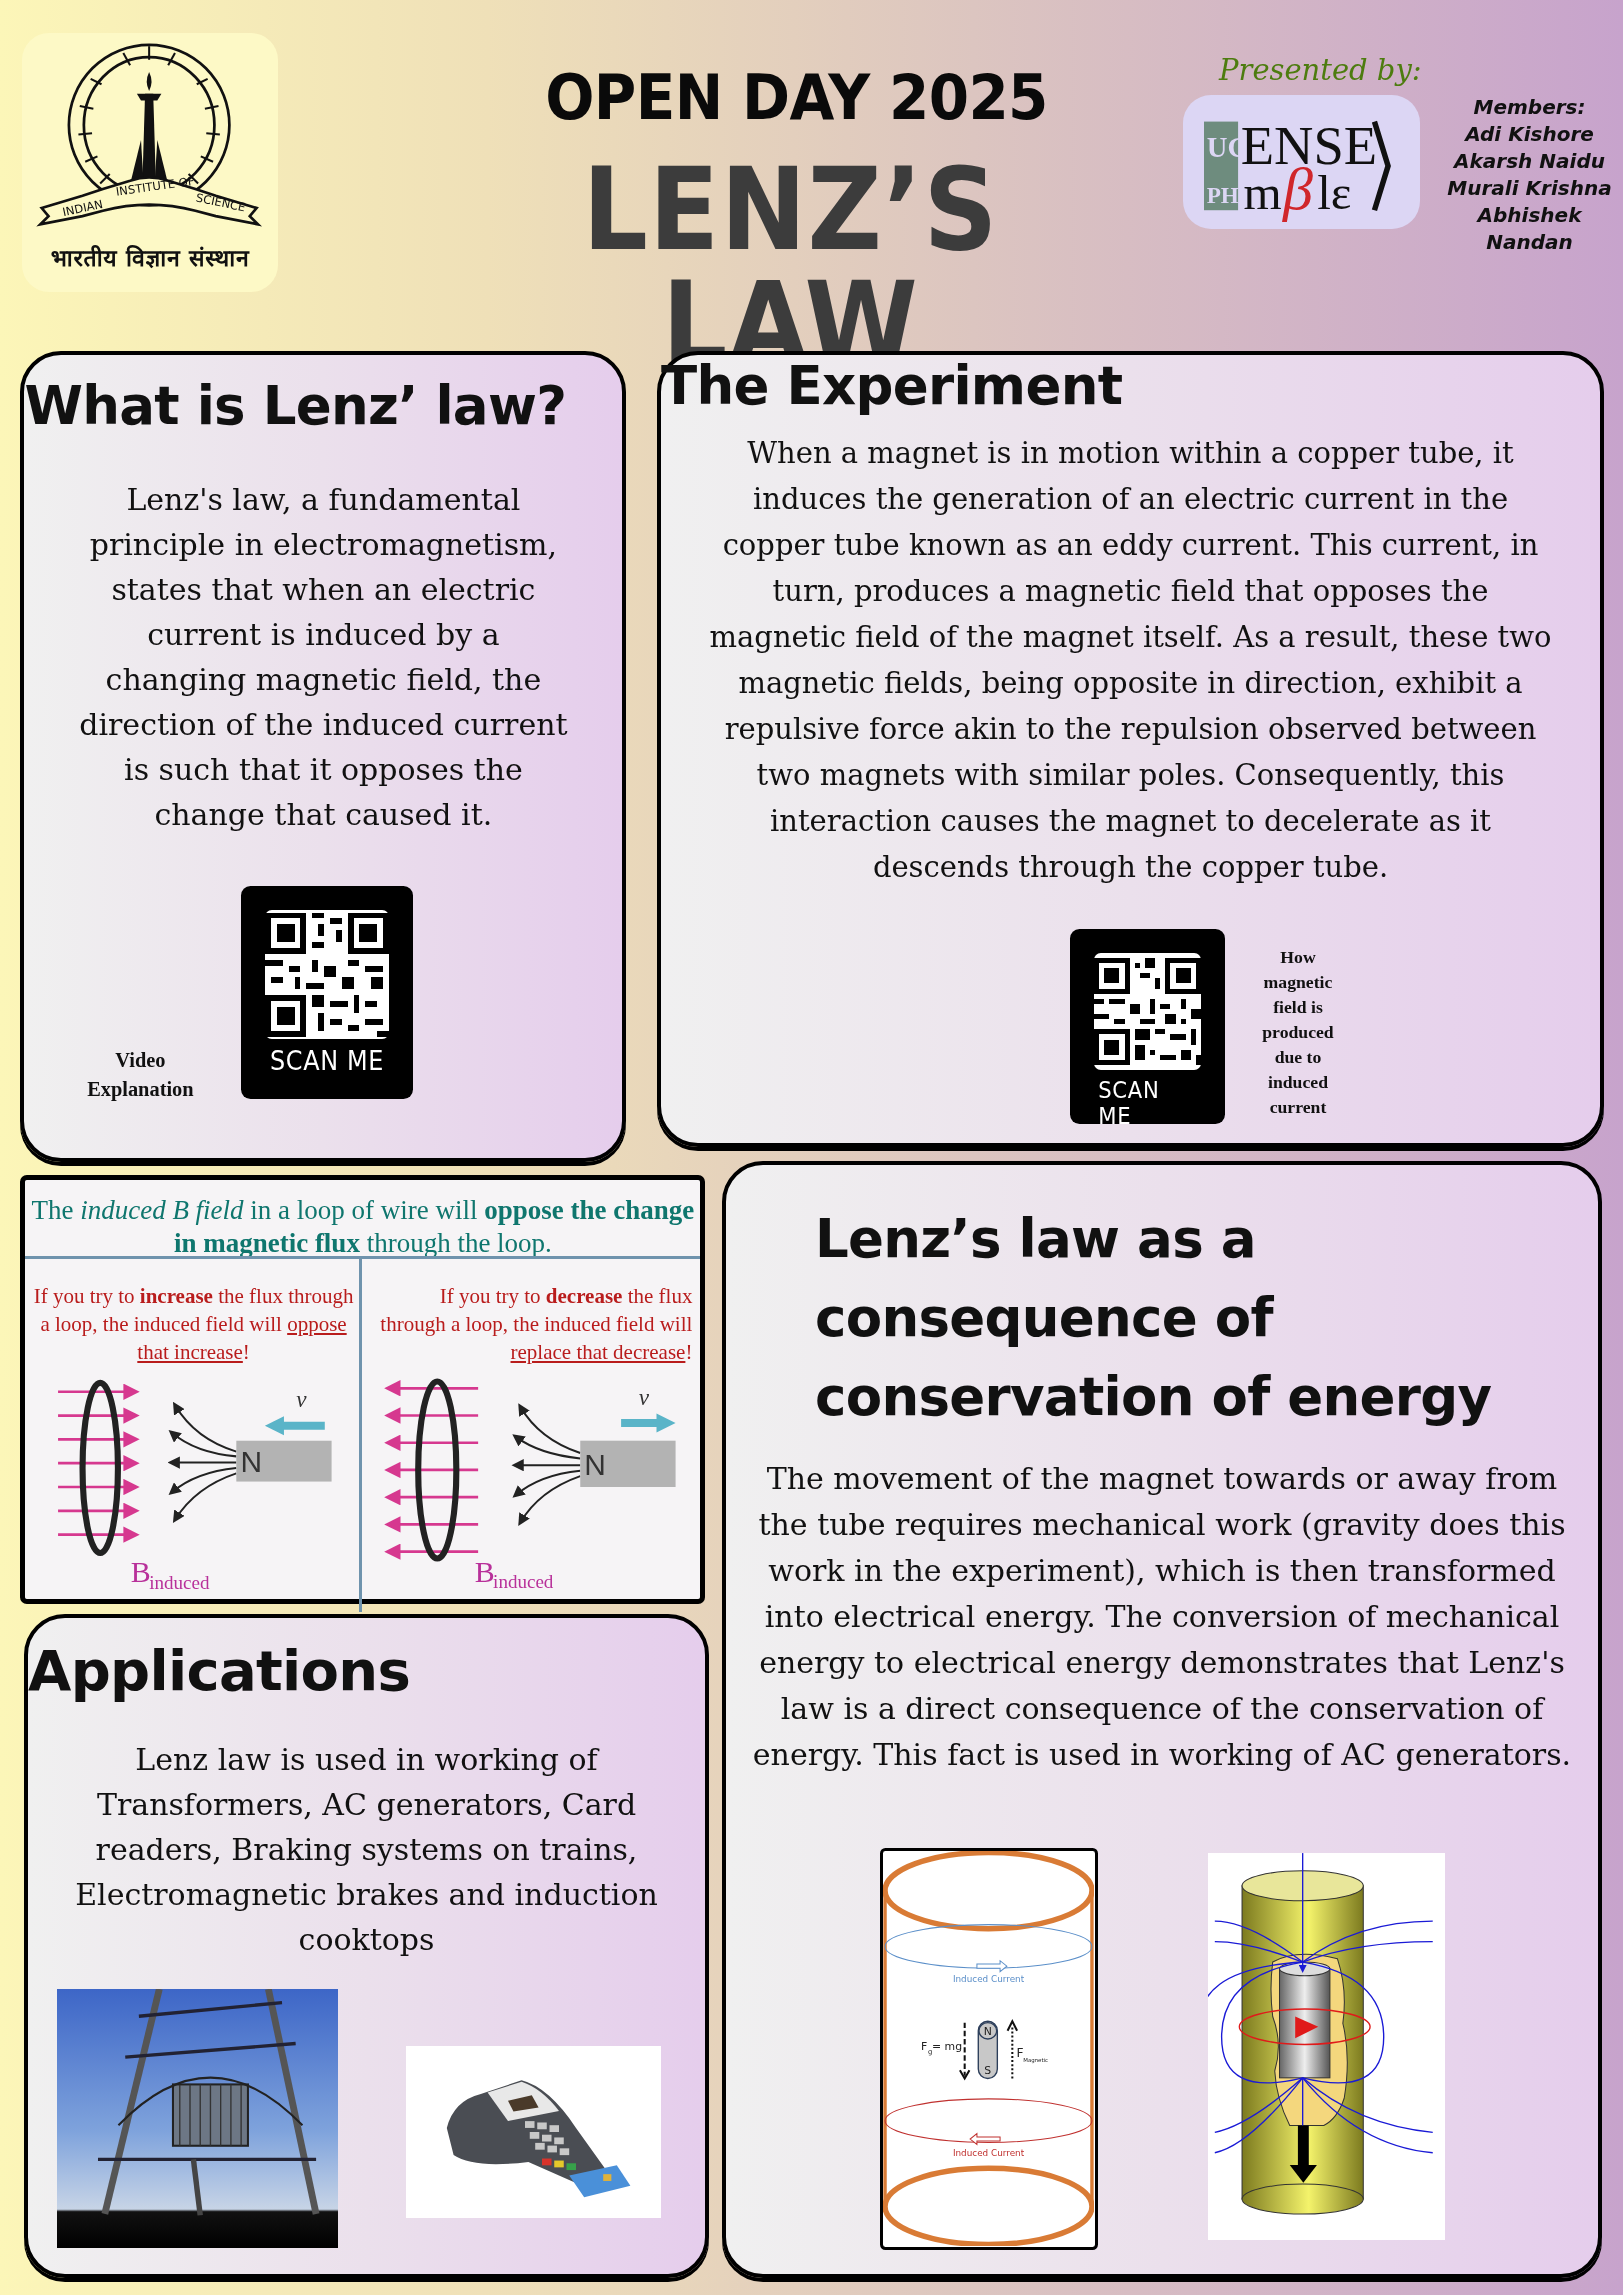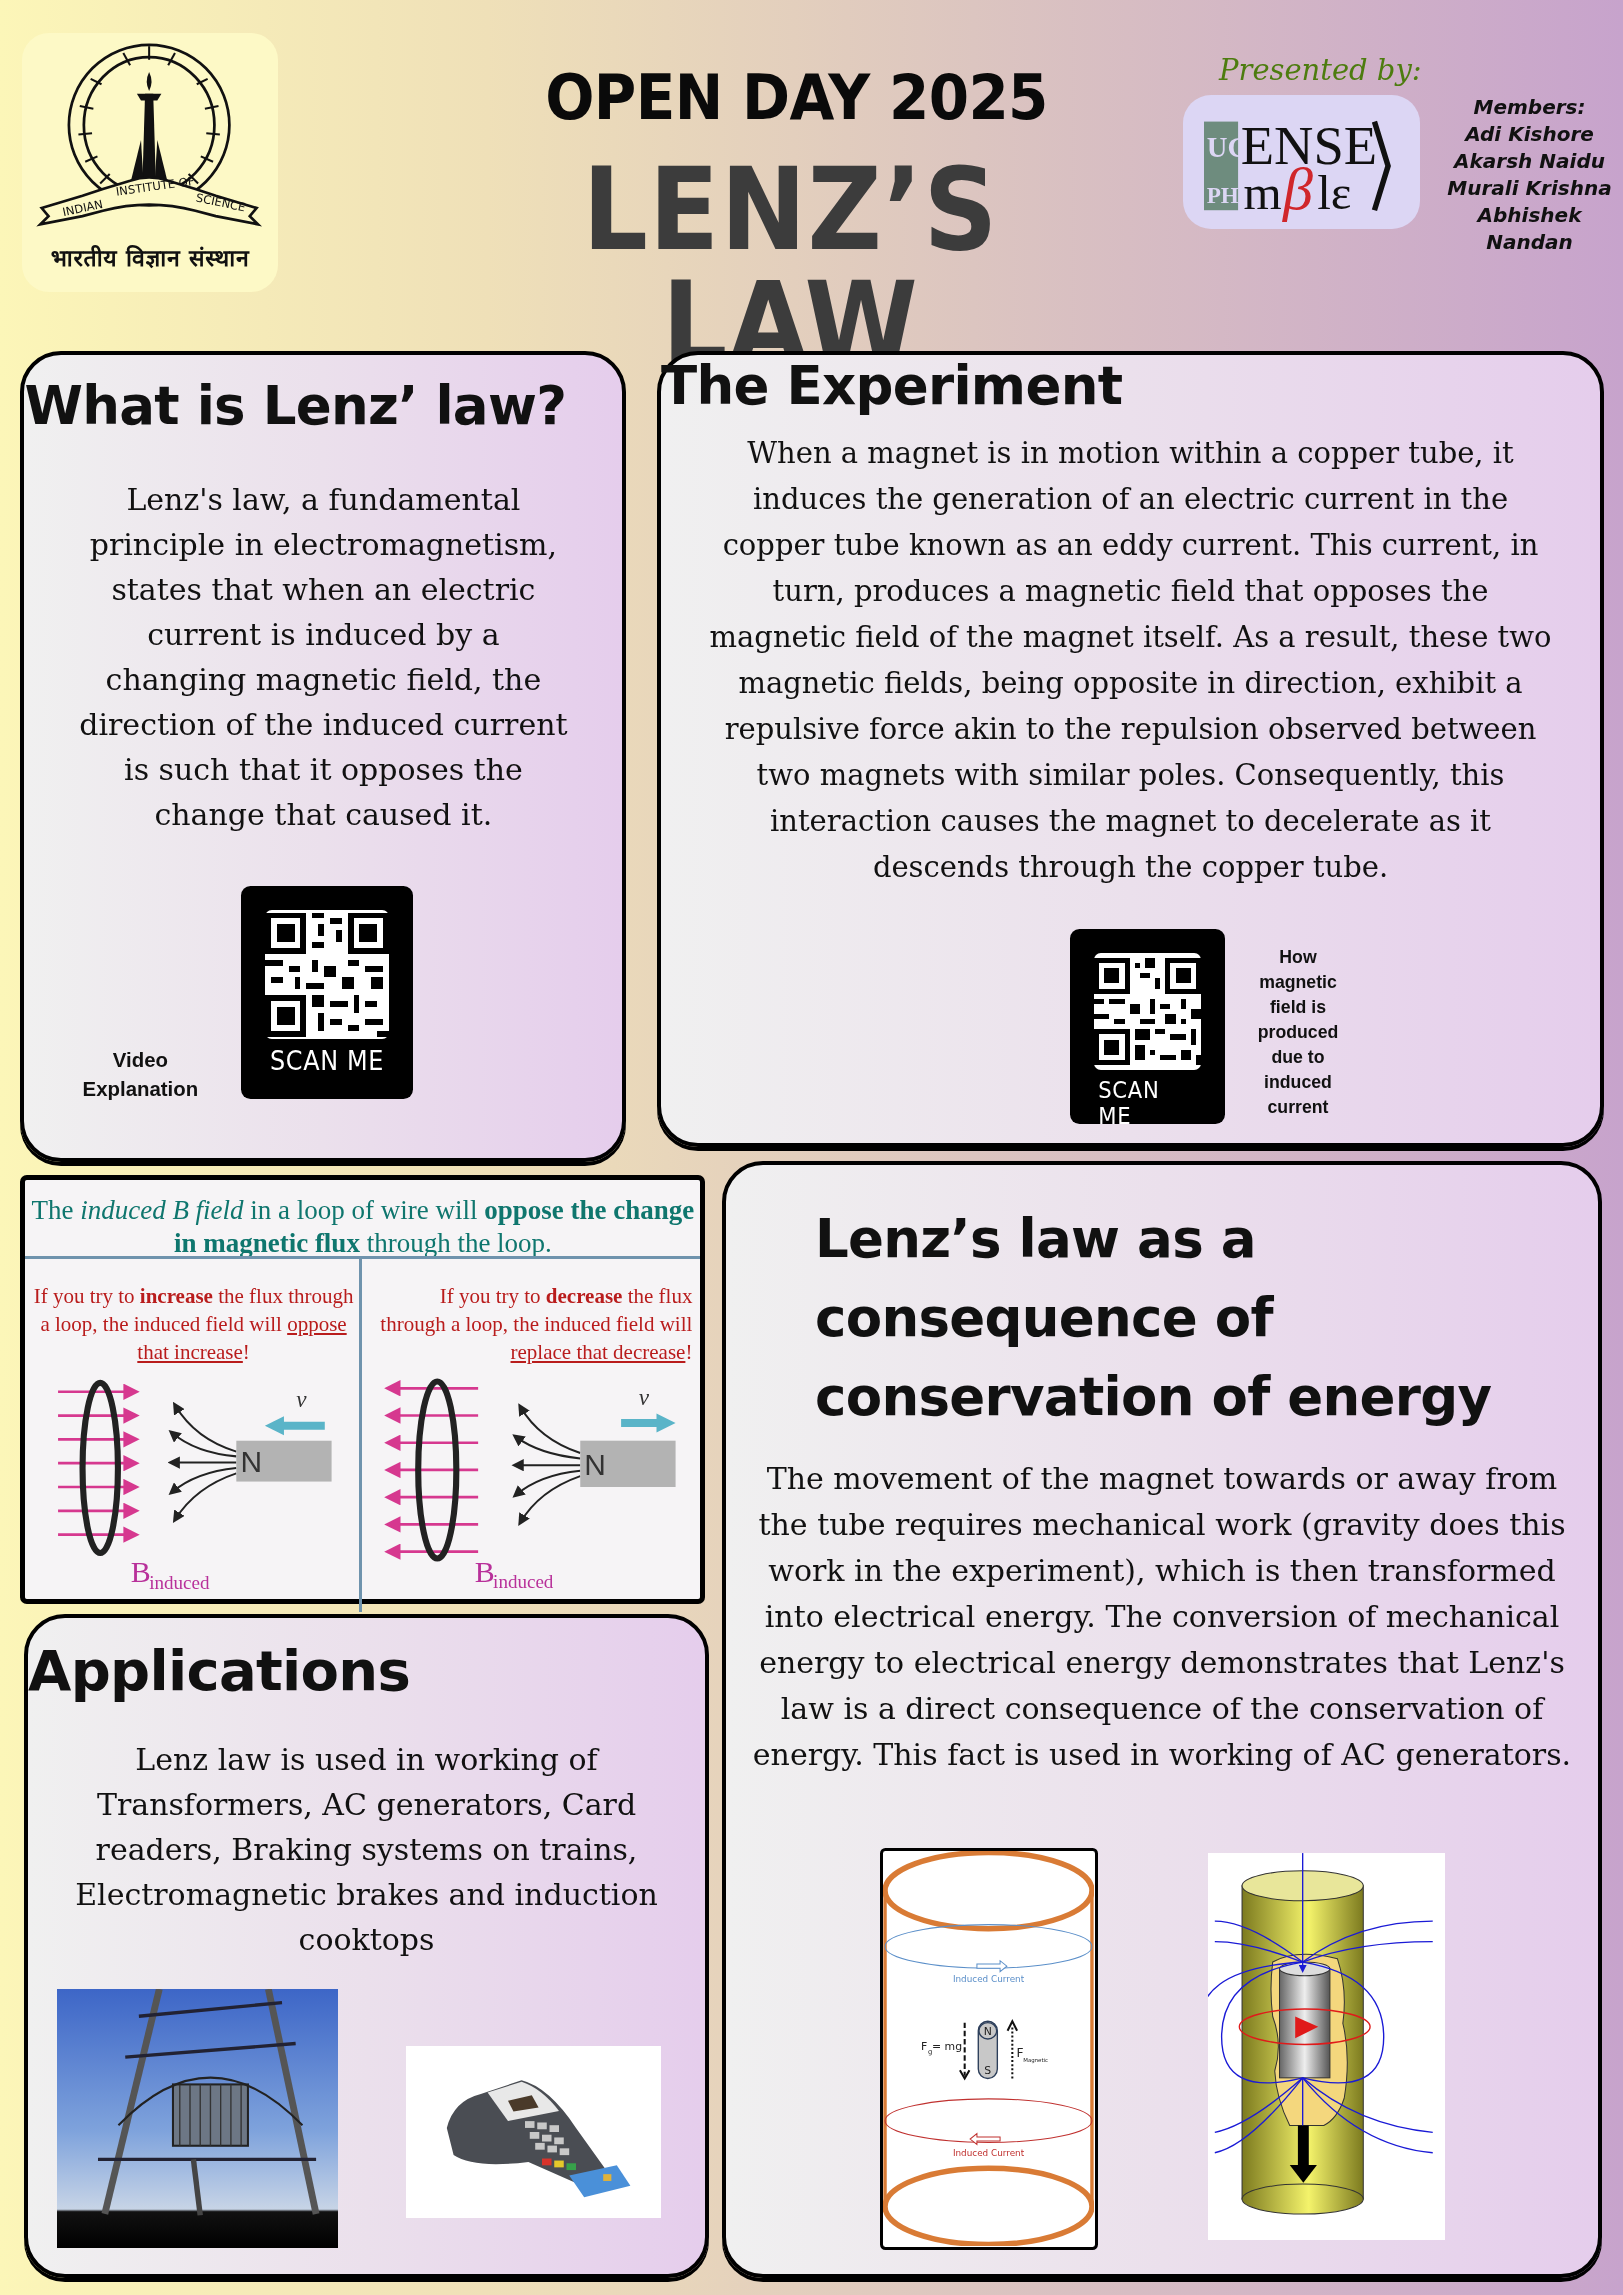--- a/index.html
+++ b/index.html
@@ -87,21 +87,21 @@
   .qr {
     position: absolute; background: #000; border-radius: 9.5px; padding: 24px;
     display: flex; flex-direction: column; align-items: center;
   }
   .qr-inner { background: #fff; border-radius: 6.8px; width: 100%; display: flex; align-items: center; justify-content: center; }
   .qr-label {
     color: #fff; font-family: "DejaVu Sans", sans-serif; font-size: 26px;
     font-weight: normal; letter-spacing: 0.7px; margin-top: 6.8px; transform: scaleX(0.92);
   }
   .caption-bold {
-    position: absolute; font-family: Liberation Sans, sans-serif; font-weight: bold;
+    position: absolute; font-family: Liberation Serif, serif; font-weight: bold;
     text-align: center; color: #111;
   }
 
   
   .dg-head {
     position: absolute; left: 0; top: 0; width: 100%; height: 75px;
     font-family: "Liberation Serif", serif; font-size: 27px; text-align: center;
     line-height: 33px; padding-top: 14px; color: #0f766e;
   }
   .dg-hline { position: absolute; left: 0; top: 76px; width: 100%; height: 2.7px; background: #6f93ad; }

